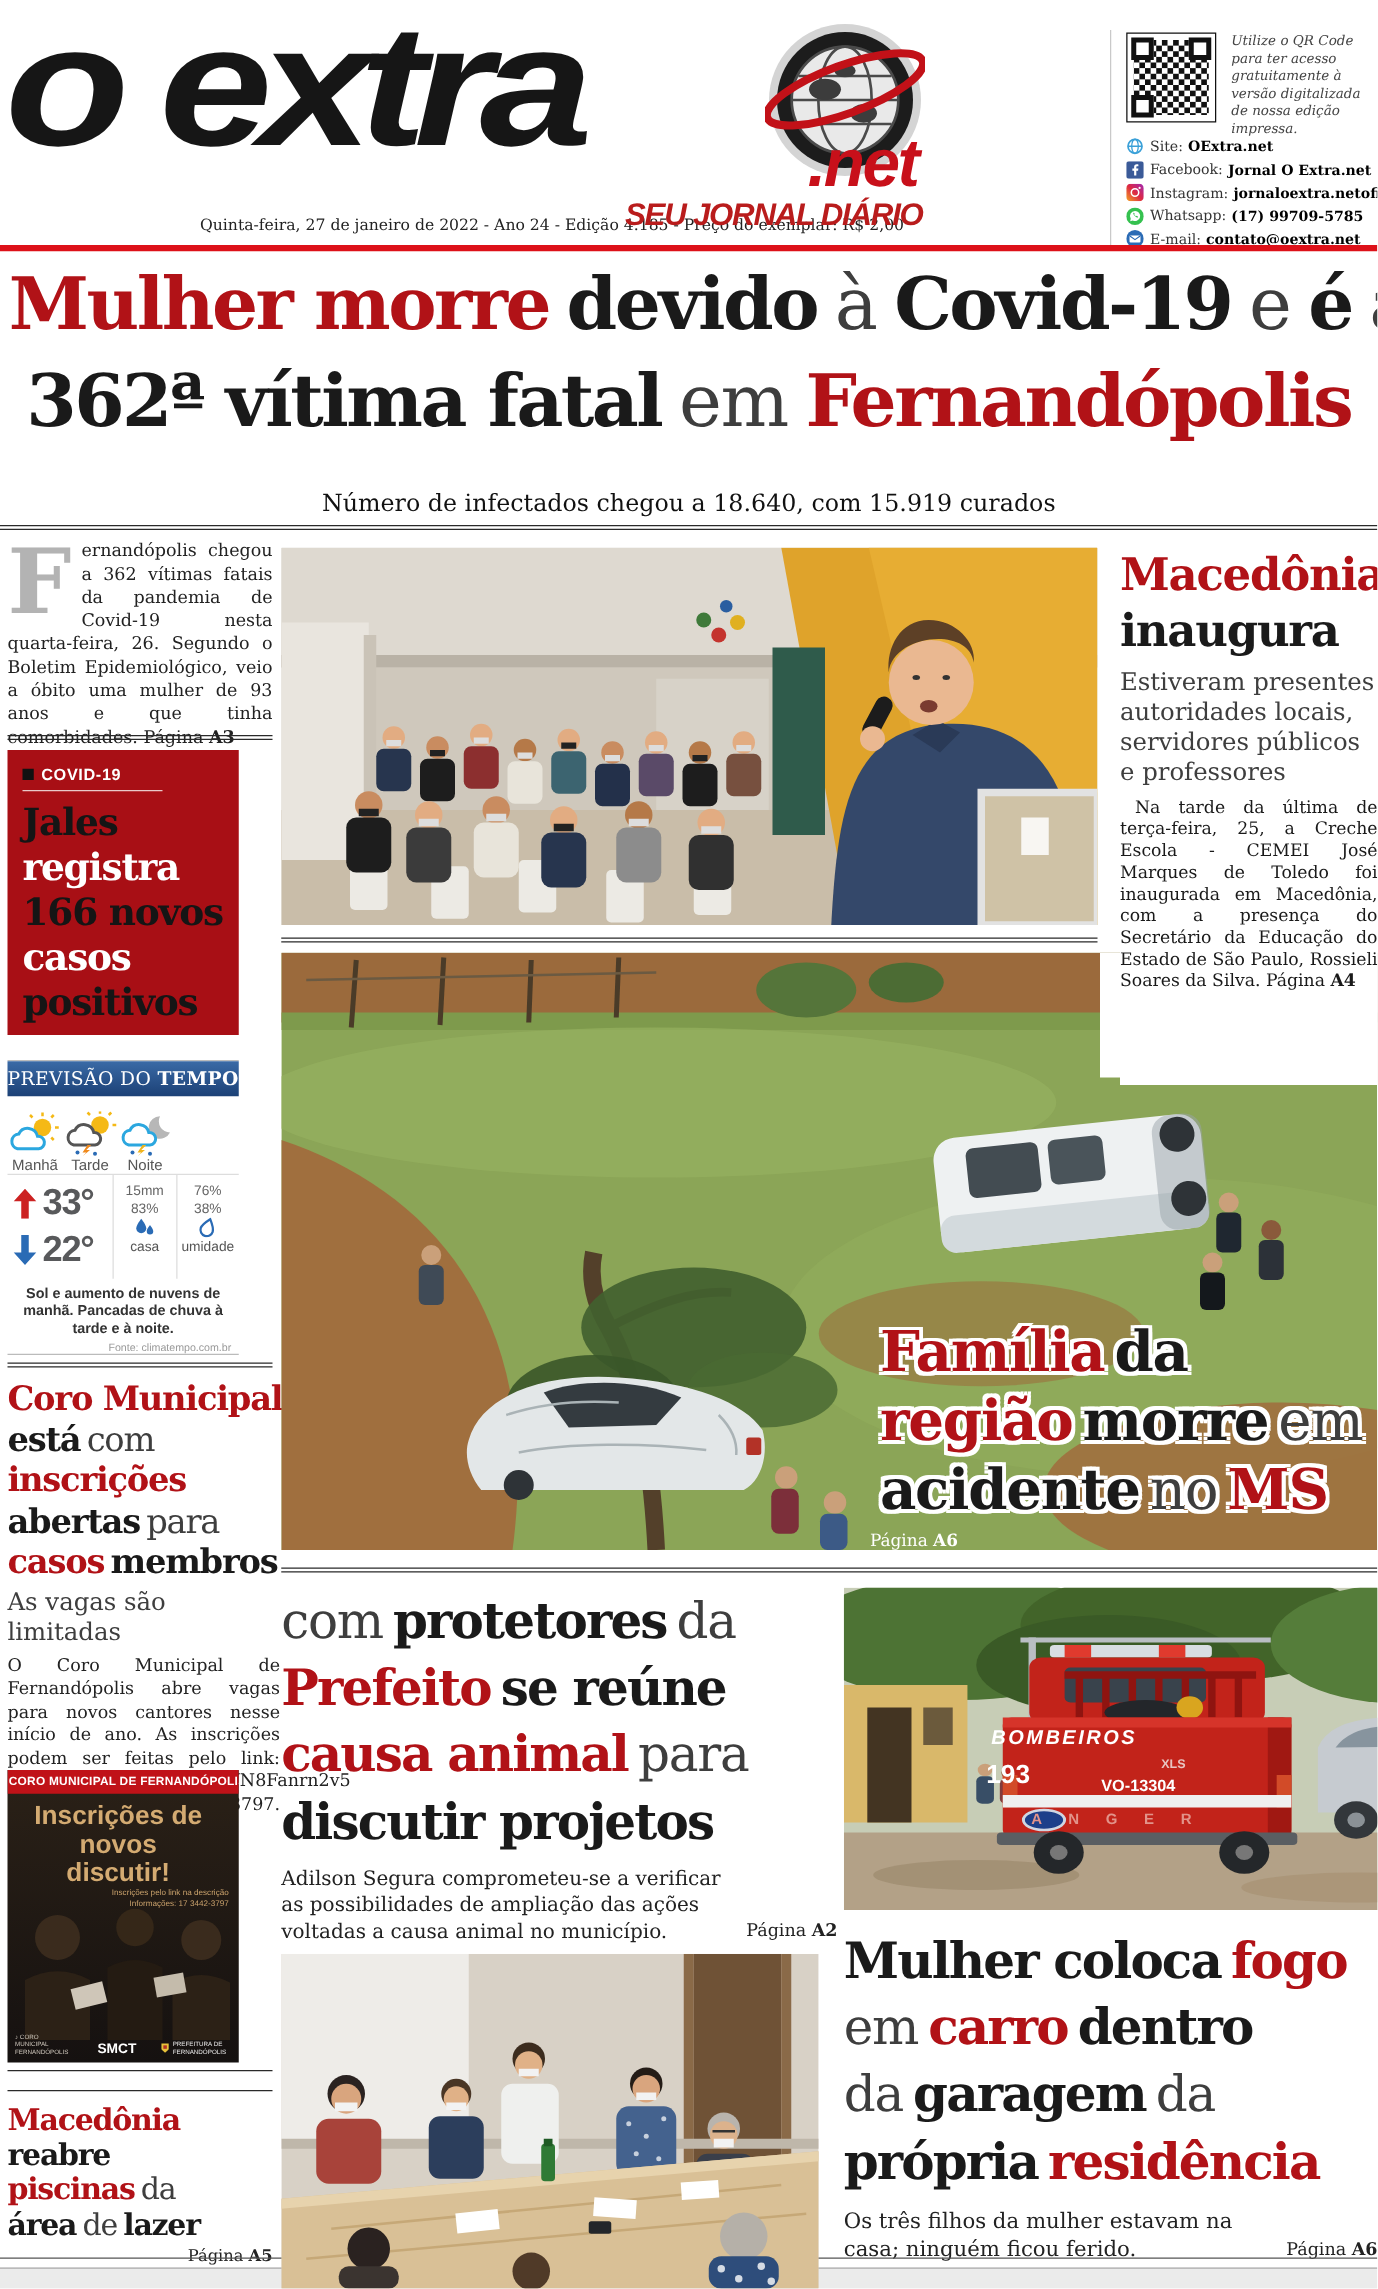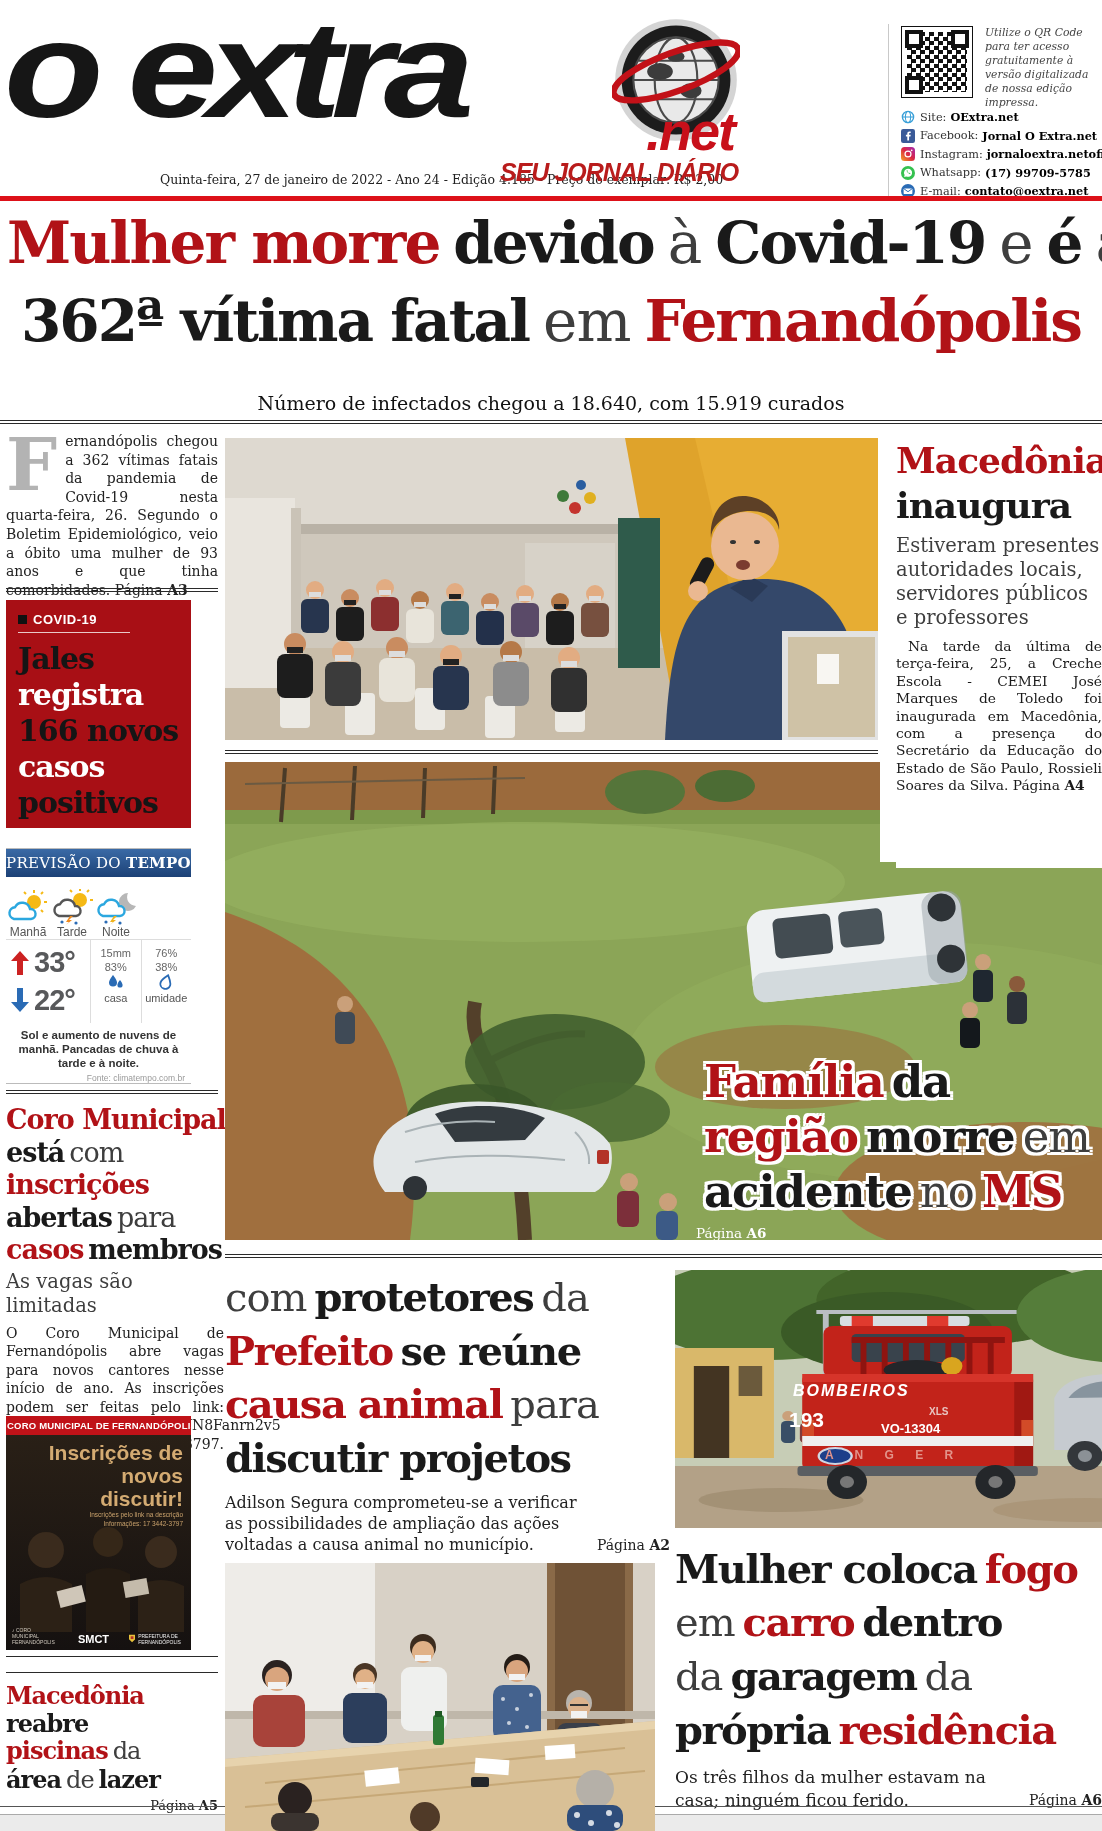--- a/index.html
+++ b/index.html
@@ -78,21 +78,21 @@
   .w-desc{font-family:"Liberation Sans",sans-serif;font-weight:bold;font-size:11.5px;color:#333;
     text-align:center;line-height:14px;padding-top:5px}
   .w-fonte{font-family:"Liberation Sans",sans-serif;font-size:8.5px;color:#999;text-align:right;padding:3px 6px 0 0}
   .rail-h{font-size:27px;line-height:32.5px;letter-spacing:-1px;white-space:nowrap}
   .rail-h span{margin-right:5px}
   .rail-sub{font-size:19.5px;line-height:24px;color:#3e3e3e;margin:3px 0 6px 0}
   .ad-box{position:absolute;top:1416px;left:6px;width:185px;height:234px;background:linear-gradient(180deg,#2b2117,#151110);overflow:hidden}
   .ad-hd{background:#c01218;color:#fff;font-family:"Liberation Sans",sans-serif;font-weight:bold;
     font-size:9.5px;text-align:center;padding:4px 1px;letter-spacing:.2px;white-space:nowrap}
   .ad-title{color:#d4ab72;font-family:"Liberation Sans",sans-serif;font-weight:bold;font-size:21px;
-    text-align:right;padding:6px 8px 0 0;line-height:23px}
+    text-align:center;padding:6px 8px 0 0;line-height:23px}
   .ad-note{color:#caa26c;font-family:"Liberation Sans",sans-serif;font-size:6.5px;text-align:right;padding-right:8px;line-height:9px}
   .ad-logos{position:absolute;bottom:5px;left:0;width:100%;display:flex;align-items:flex-end;
     justify-content:space-between;padding:0 6px;color:#eee;font-family:"Liberation Sans",sans-serif}
   .ad-logo1{font-size:5px;width:46px;color:#cfc8bd}
   .ad-logo2{font-size:11px;font-weight:bold;color:#fff}
   .ad-logo3{font-size:5px;width:56px;display:flex;align-items:center;color:#eee}
   .rail-h.sm{font-size:24px;line-height:27.5px}
   .rail-page{font-size:13px;text-align:right;color:#222;margin-top:4px}
 
   

